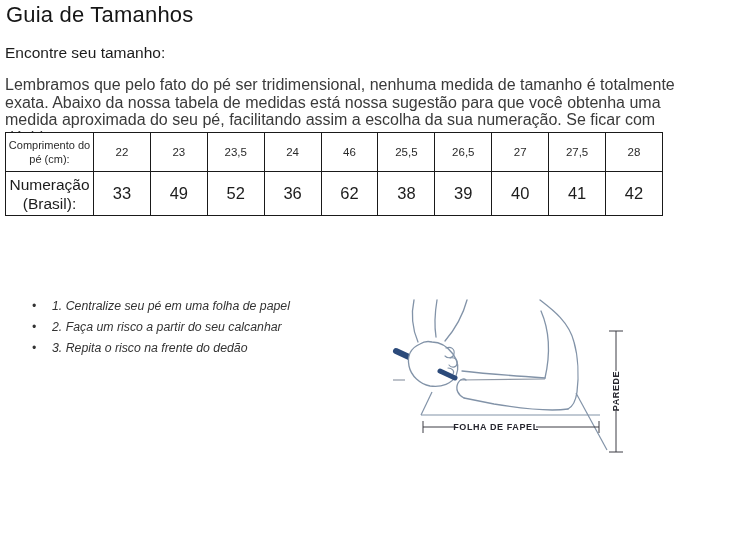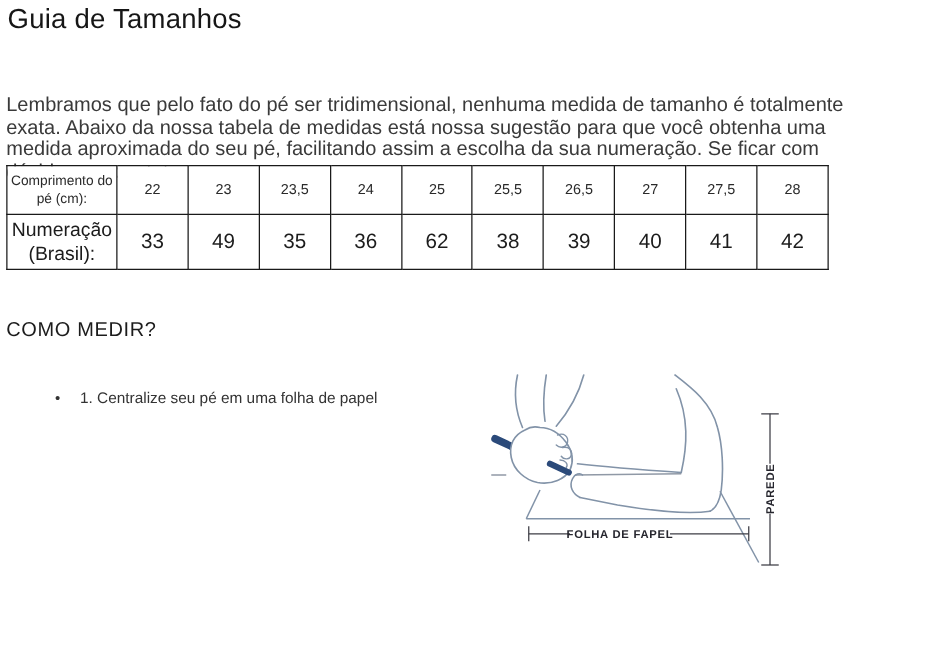--- a/index.html
+++ b/index.html
@@ -34,22 +34,23 @@
   td.rowhead.small{font-size:11px;line-height:14px;color:#2a2a2a;}
   td.rowhead.big{font-size:15.5px;line-height:19px;color:#1c1c1c;}
   tr.cm-row td{height:38px;font-size:11.5px;color:#2a2a2a;}
   tr.br-row td{height:43px;font-size:16.5px;color:#1c1c1c;}
 
   .how-heading{
     position:absolute;left:5px;top:256px;
     font-size:16px;font-weight:400;color:#1c1c1c;letter-spacing:0.5px;
   }
   ul.steps{
-    position:absolute;left:28px;top:292px;margin:16px;padding:0;
+    position:absolute;left:28px;top:292px;margin:4px;padding:0;
     list-style:none;
+    font-style:italic;
   }
   ul.steps li{
     font-size:12.3px;line-height:21px;color:#333;position:relative;
     padding-left:20px;
   }
   ul.steps li::before{
     content:"\2022";position:absolute;left:0;top:0;color:#333;font-size:12px;
   }
 
   .illustration{position:absolute;left:390px;top:292px;width:270px;height:196px;}
@@ -58,20 +59,21 @@
     font-family:"Liberation Sans", sans-serif;font-size:9px;font-weight:bold;
     letter-spacing:0.6px;fill:#26262e;
   }
 </style>
 </head>
 <body>
 
 <div class="page">
 
   <div class="title">Guia de Tamanhos</div>
+  <div class="subtitle">Encontre seu tamanho:</div>
   <div class="intro">Lembramos que pelo fato do pé ser tridimensional, nenhuma medida de tamanho é totalmente exata. Abaixo da nossa tabela de medidas está nossa sugestão para que você obtenha uma medida aproximada do seu pé, facilitando assim a escolha da sua numeração. Se ficar com dúvida, nos contate.</div>
 
   <table class="sizes">
     <colgroup>
       <col style="width:88px">
       <col>
         <col>
         <col>
         <col>
         <col>
@@ -81,47 +83,48 @@
         <col>
         <col>
     </colgroup>
     <tbody>
         <tr class="cm-row">
       <td class="rowhead small">Comprimento do pé (cm):</td>
       <td>22</td>
       <td>23</td>
       <td>23,5</td>
       <td>24</td>
-      <td>25</td>
+      <td>46</td>
       <td>25,5</td>
       <td>26,5</td>
       <td>27</td>
       <td>27,5</td>
       <td>28</td>
     </tr>
     <tr class="br-row">
       <td class="rowhead big">Numeração (Brasil):</td>
       <td>33</td>
       <td>49</td>
-      <td>35</td>
+      <td>52</td>
       <td>36</td>
       <td>62</td>
       <td>38</td>
       <td>39</td>
       <td>40</td>
       <td>41</td>
       <td>42</td>
     </tr>
   </tbody>
     </table>
 
-  <div class="how-heading">COMO MEDIR?</div>
 
   <ul class="steps">
     <li>1. Centralize seu pé em uma folha de papel</li>
+    <li>2. Faça um risco a partir do seu calcanhar</li>
+    <li>3. Repita o risco na frente do dedão</li>
   </ul>
 
   <div class="illustration">
     <svg width="270" height="196" viewBox="0 0 270 196" xmlns="http://www.w3.org/2000/svg">
 
       <path d="M3,88 L15,88" stroke="#9099a6" stroke-width="1.2" fill="none"></path>
       <path d="M70,88 L155,87" stroke="#9099a6" stroke-width="1.2" fill="none"></path>
 
       <g stroke="#8293a8" stroke-width="1.2" fill="none">
         <path d="M42,100 L31,123"></path>

